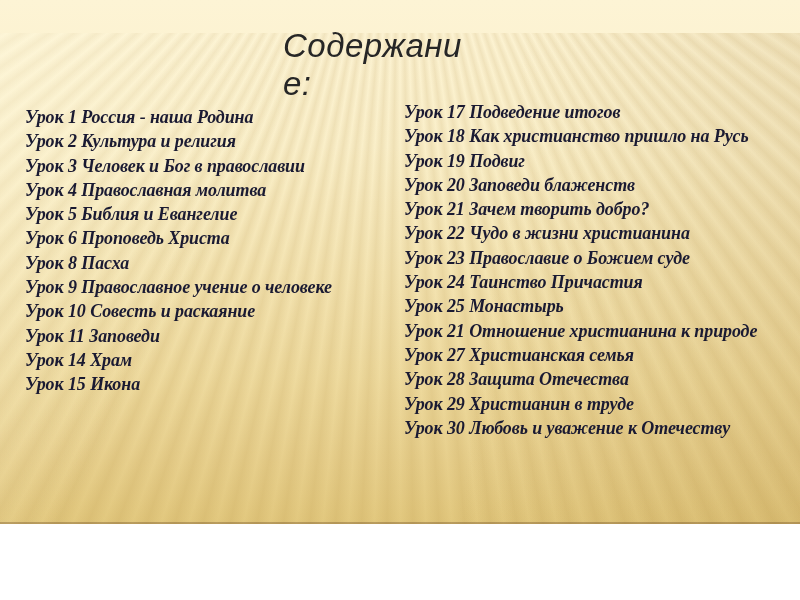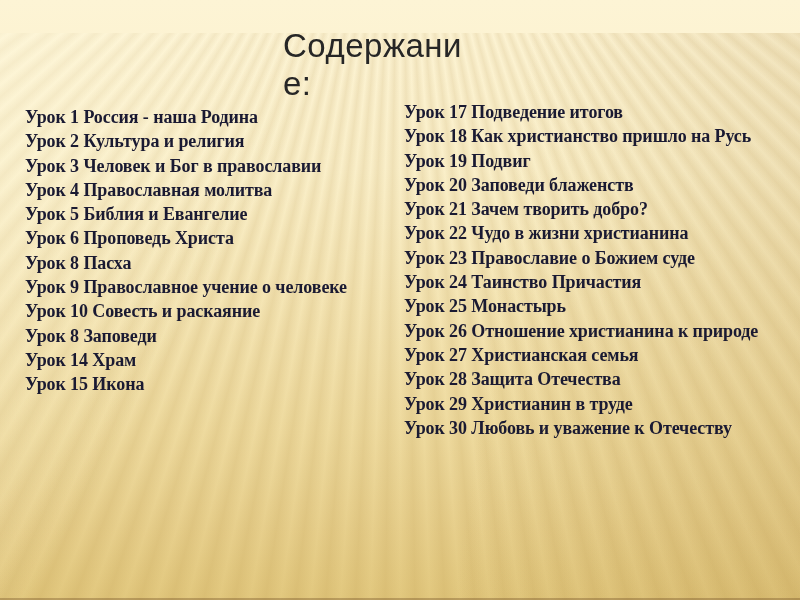--- a/index.html
+++ b/index.html
@@ -1,30 +1,31 @@
 <!DOCTYPE html>
 <html><head>
 <meta charset="utf-8">
 <style>
   html, body { margin: 0; padding: 0; }
   body { width: 800px; height: 600px; }
 
   .slide {
     position: relative;
     width: 800px;
-    height: 600px;
+    height: 524px;
     overflow: hidden;
     background: linear-gradient(180deg,
       #fdf4d5 0%,
       #faefc9 28%,
       #f4e4b2 52%,
       #eeda9e 72%,
       #e7cf8c 88%,
       #e2c87e 100%);
     font-family: "Liberation Serif", "DejaVu Serif", serif;
+    font-style: italic;
   }
 
   
   .rays {
     position: absolute;
     left: 0; right: 0;
     top: 33px; bottom: 0;
     background:
       linear-gradient(120deg, rgba(255,249,222,0.45) 0%, rgba(255,249,222,0) 32%),
       linear-gradient(98deg, rgba(170,130,55,0) 60%, rgba(170,130,55,0.10) 86%, rgba(170,130,55,0.15) 100%),
@@ -95,21 +96,21 @@
 
       <div class="lesson">Урок 6 Проповедь Христа</div>
 
 
       <div class="lesson">Урок 8 Пасха</div>
 
       <div class="lesson">Урок 9 Православное учение о человеке</div>
 
       <div class="lesson">Урок 10 Совесть и раскаяние</div>
 
-      <div class="lesson">Урок 8 Заповеди</div>
+      <div class="lesson">Урок 11 Заповеди</div>
 
 
 
       <div class="lesson">Урок 14 Храм</div>
 
       <div class="lesson">Урок 15 Икона</div>
     </div>
 
   <div class="lessons col-right">
 
@@ -125,21 +126,21 @@
       <div class="lesson">Урок 21 Зачем творить добро?</div>
 
       <div class="lesson">Урок 22 Чудо в жизни христианина</div>
 
       <div class="lesson">Урок 23 Православие о Божием суде</div>
 
       <div class="lesson">Урок 24 Таинство Причастия</div>
 
       <div class="lesson">Урок 25 Монастырь</div>
 
-      <div class="lesson">Урок 26 Отношение христианина к природе</div>
+      <div class="lesson">Урок 21 Отношение христианина к природе</div>
 
       <div class="lesson">Урок 27 Христианская семья</div>
 
       <div class="lesson">Урок 28 Защита Отечества</div>
 
       <div class="lesson">Урок 29 Христианин в труде</div>
 
       <div class="lesson">Урок 30 Любовь и уважение к Отечеству</div>
     </div>
 

